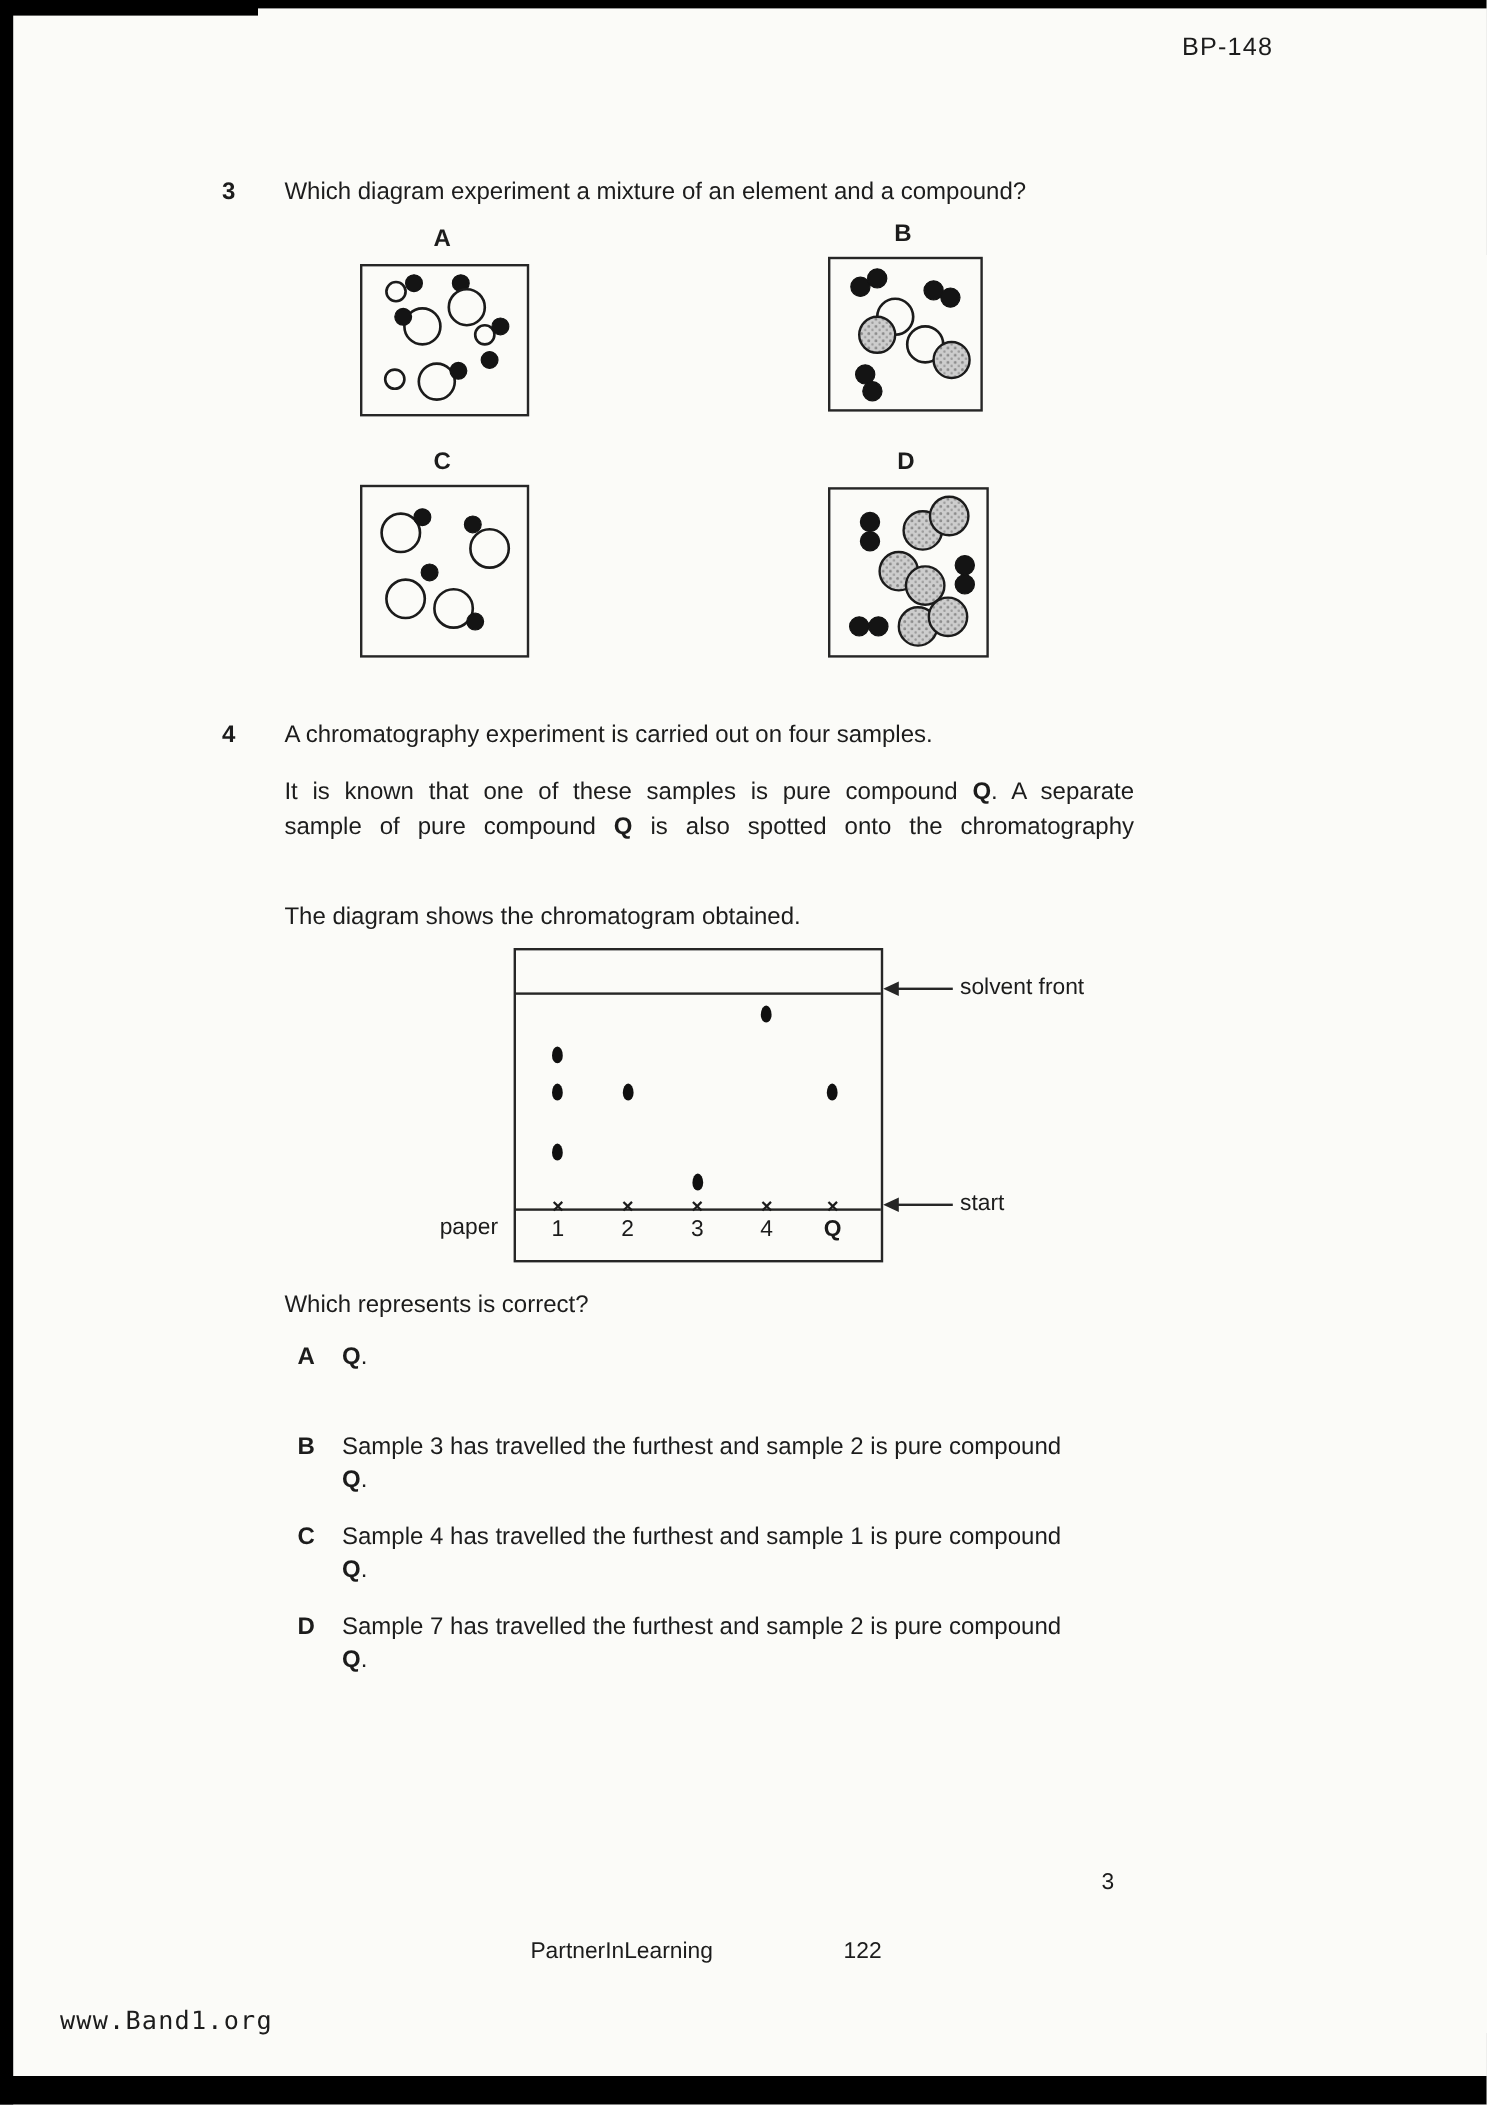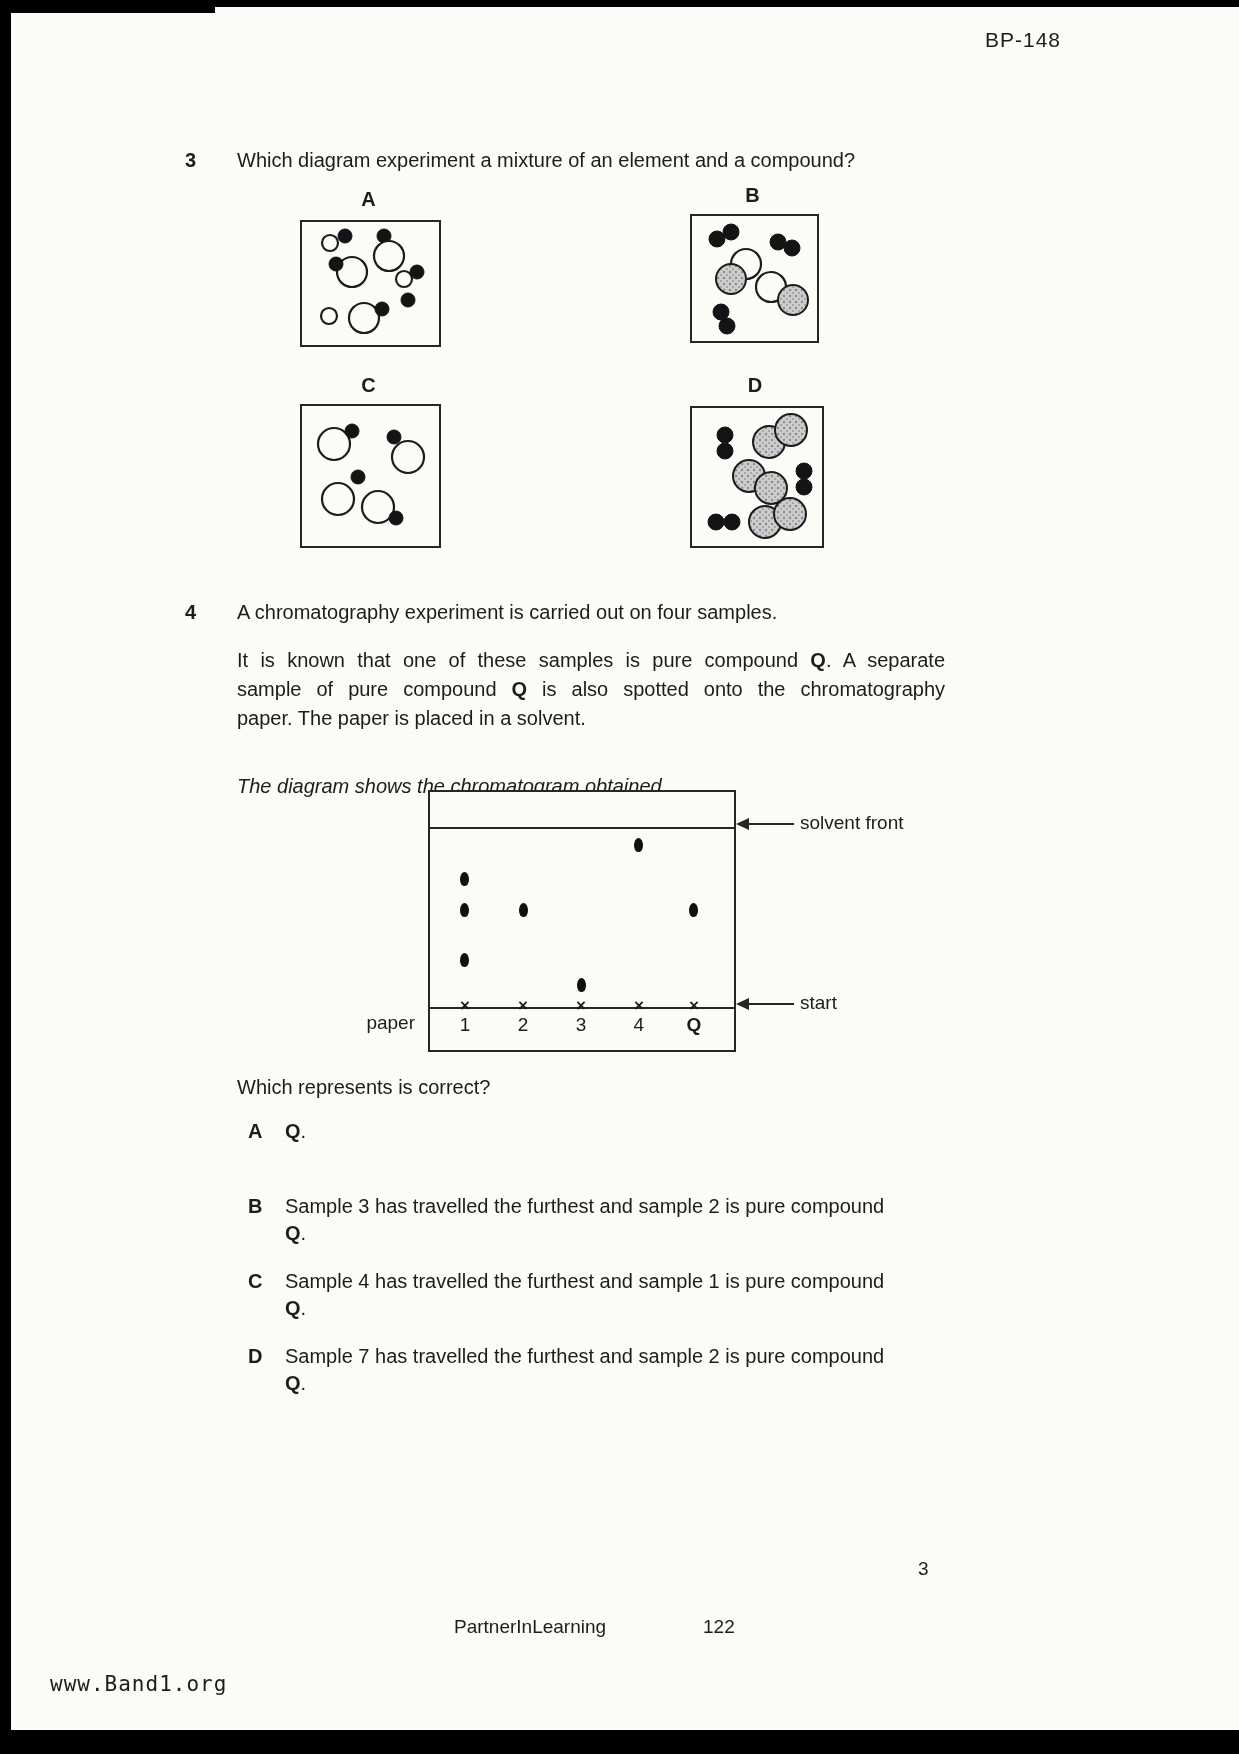--- a/index.html
+++ b/index.html
@@ -144,24 +144,23 @@
       <circle class="g" cx="98" cy="106" r="16"></circle>
     </svg>
   </div>
 
   <div class="abs txt bold" style="left:185px;top:598px;">4</div>
   <div class="abs txt" style="left:237px;top:598px;width:700px;">A chromatography experiment is carried out on four samples.</div>
 
   <div class="abs txt" style="left:237px;top:646px;width:708px;">
     <div class="jline">It is known that one of these samples is pure compound <b>Q</b>. A separate</div>
     <div class="jline">sample of pure compound <b>Q</b> is also spotted onto the chromatography</div>
-    <div>paper. The paper is placed in a solvent.</div>
-  </div>
-
-  <div class="abs txt" style="left:237px;top:772px;width:700px;font-style:italic;">The diagram shows the chromatogram obtained.</div>
+  </div>
+
+  <div class="abs txt" style="left:237px;top:750px;width:700px;">The diagram shows the chromatogram obtained.</div>
 
   <div class="abs paper" style="left:428px;top:790px;width:304px;height:258px;">
     <div class="hline" style="top:35px;"></div>
     <div class="hline" style="top:215px;"></div>
   <span class="lane-cross" style="left: 26.96px;">×</span>
       <span class="lane-label" style="left: 22.96px;">1</span>
       <span class="spot" style="left: 30.46px; top: 80.2px;"></span>
       <span class="spot" style="left: 30.46px; top: 110.8px;"></span>
       <span class="spot" style="left: 30.46px; top: 161.2px;"></span>
       <span class="lane-cross" style="left: 85.024px;">×</span>
@@ -212,17 +211,17 @@
   </div>
   <div class="choice" style="top:1343px;">
     <span class="letter">D</span>
     <div class="ctext">
       <div>Sample 7 has travelled the furthest and sample 2 is pure compound</div>
       <div><b>Q</b>.</div>
     </div>
   </div>
 
   <div class="abs" style="left:918px;top:1558px;font-size:19px;">3</div>
-  <div class="abs" style="left:442px;top:1616px;font-size:19px;margin-left:12px;">PartnerInLearning</div>
+  <div class="abs" style="left:442px;top:1616px;font-size:19px;">PartnerInLearning</div>
   <div class="abs" style="left:703px;top:1616px;font-size:19px;">122</div>
   <div class="abs mono" style="left:50px;top:1672px;font-size:21px;letter-spacing:1px;">www.Band1.org</div>
 
 </div>
 
 </body></html>

